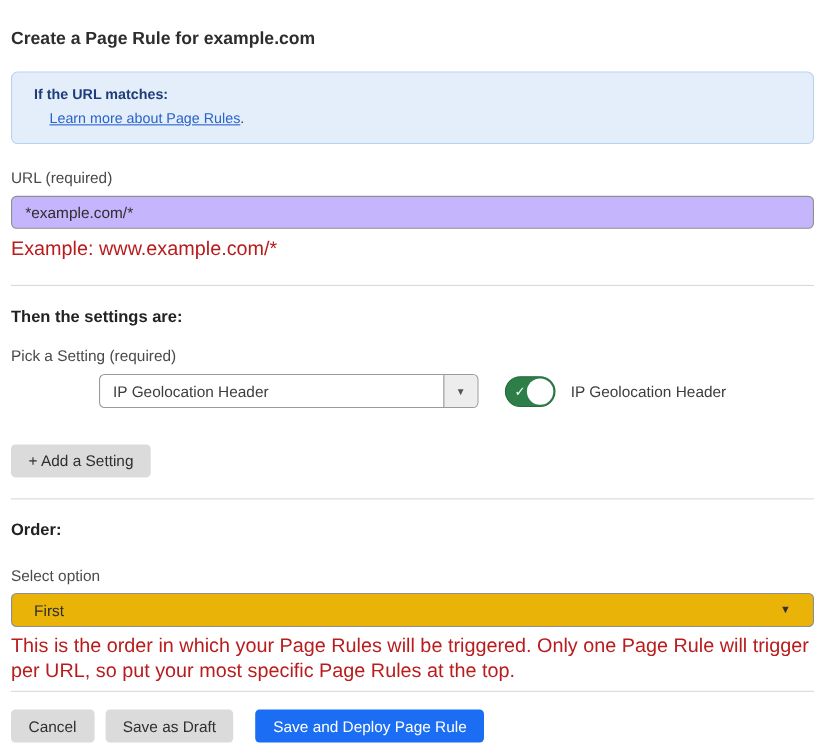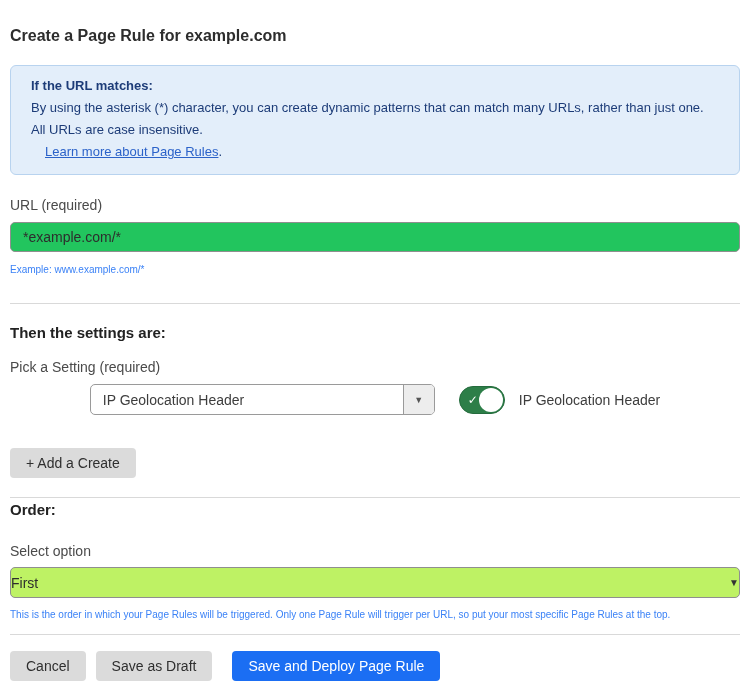--- a/index.html
+++ b/index.html
@@ -43,28 +43,28 @@
     display: block;
     margin-top: 9px;
     width: 100%;
     height: 30px;
     border: 1px solid #8f8f8f;
     border-radius: 5px;
     padding: 0 12px;
     font-family: "Liberation Sans", "DejaVu Sans", sans-serif;
     font-size: 14px;
     color: #2d2d2d;
-    background: #22c55e;
+    background: #c4b5fd;
   }
 
   .helper-text {
     margin-top: 7px;
-    font-size: 10px;
+    font-size: 18px;
     line-height: 22px;
-    color: #3b82f6;
+    color: #b91c1c;
   }
 
   hr.divider {
     border: none;
     border-top: 1px solid #d9d9d9;
     margin-top: 22px;
   }
 
   .section-heading {
     margin-top: 20px;
@@ -157,54 +157,53 @@
   .btn.gray { background: #dbdbdb; color: #2f2f2f; }
   .btn.blue { background: #1b6ef3; color: #ffffff; }
   .add-btn { margin-top: 33px; display: inline-block; }
 
   .order-select {
     margin-top: 8px;
     width: 100%;
     height: 31px;
     border: 1px solid #8f8f8f;
     border-radius: 5px;
-    background: #bef264;
+    background: #eab308;
     display: flex;
     align-items: center;
     justify-content: space-between;
-    padding: 0 0;
+    padding: 0 20px;
     font-size: 14px;
     color: #2d2d2d;
     cursor: pointer;
   }
   .order-helper { margin-top: 6px; }
 
   .divider.pre-order { margin-top: 19px; }
-  .section-heading.order { margin-top: 3px; }
+  .section-heading.order { margin-top: 19px; }
   .field-label.order { margin-top: 24px; }
   .divider.pre-actions { margin-top: 8px; }
 
   .actions {
     margin-top: 16px;
     display: flex;
     align-items: center;
   }
   .actions .btn + .btn { margin-left: 10px; }
   .actions .btn.blue { margin-left: 20px; }
 </style>
 </head>
 <body>
 
 <div class="container">
 
   <h1 class="page-title">Create a Page Rule for example.com</h1>
 
   <div class="info-box">
     <div class="info-heading">If the URL matches:</div>
-    <div class="info-body">By using the asterisk (*) character, you can create dynamic patterns that can match many URLs, rather than just one. All URLs are case insensitive.</div>
     <div class="info-link-line"><a class="info-link">Learn more about Page Rules</a><span>.</span></div>
   </div>
 
   <div class="field-label">URL (required)</div>
   <input type="text" class="text-input" value="*example.com/*" style="">
   <div class="helper-text">Example: www.example.com/*</div>
 
   <hr class="divider">
 
   <div class="section-heading">Then the settings are:</div>
@@ -217,21 +216,21 @@
           <span class="caret">▼</span>
         </span>
     </div>
     <div class="toggle">
       <span class="toggle-check">✓</span>
       <span class="toggle-knob"></span>
     </div>
     <span class="toggle-label">IP Geolocation Header</span>
   </div>
 
-  <button class="btn gray add-btn">+ Add a Create</button>
+  <button class="btn gray add-btn">+ Add a Setting</button>
 
   <hr class="divider pre-order">
 
   <div class="section-heading order">Order:</div>
   <div class="field-label order">Select option</div>
 
   <div class="order-select">
     <span>First</span>
     <span class="caret dark">▼</span>
   </div>

